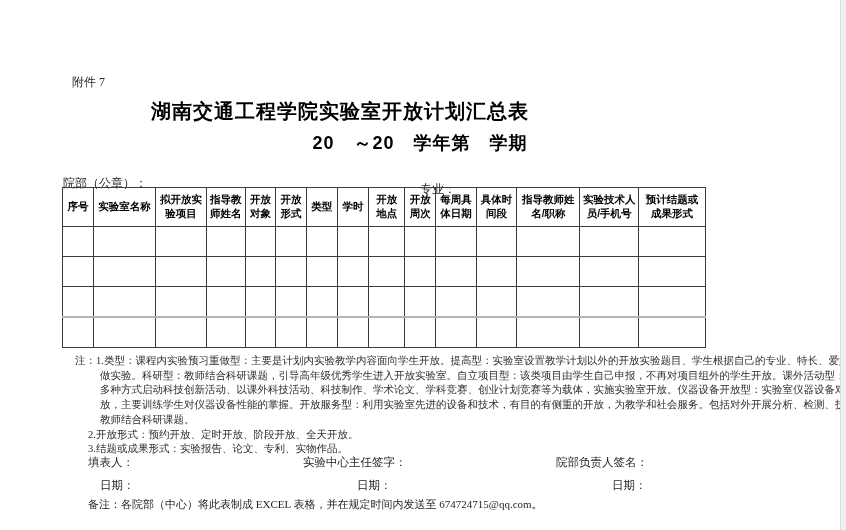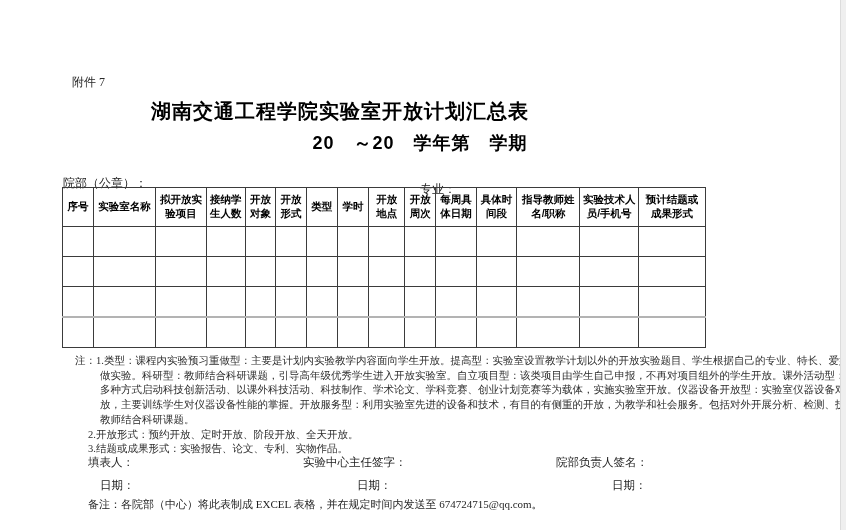--- a/index.html
+++ b/index.html
@@ -176,21 +176,21 @@
         <col class="c11">
         <col class="c12">
         <col class="c13">
         <col class="c14">
     </colgroup>
     <thead>
       <tr>
         <th>序号</th>
         <th>实验室名称</th>
         <th>拟开放实验项目</th>
-        <th>接纳学生人数</th>
+        <th>指导教师姓名</th>
         <th>开放对象</th>
         <th>开放形式</th>
         <th>类型</th>
         <th>学时</th>
         <th>开放地点</th>
         <th>开放周次</th>
         <th>每周具体日期</th>
         <th>具体时间段</th>
         <th>指导教师姓名/职称</th>
         <th>实验技术人员/手机号</th>

